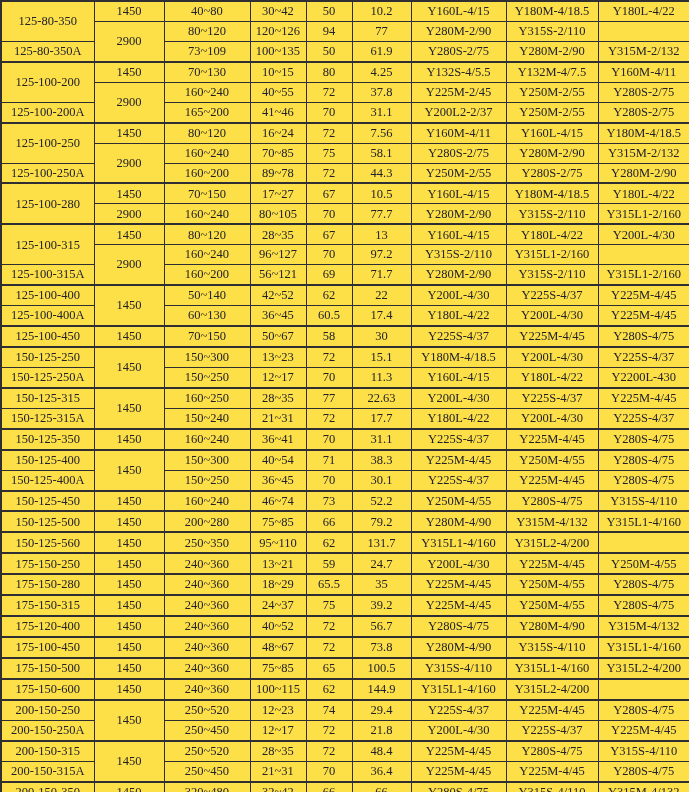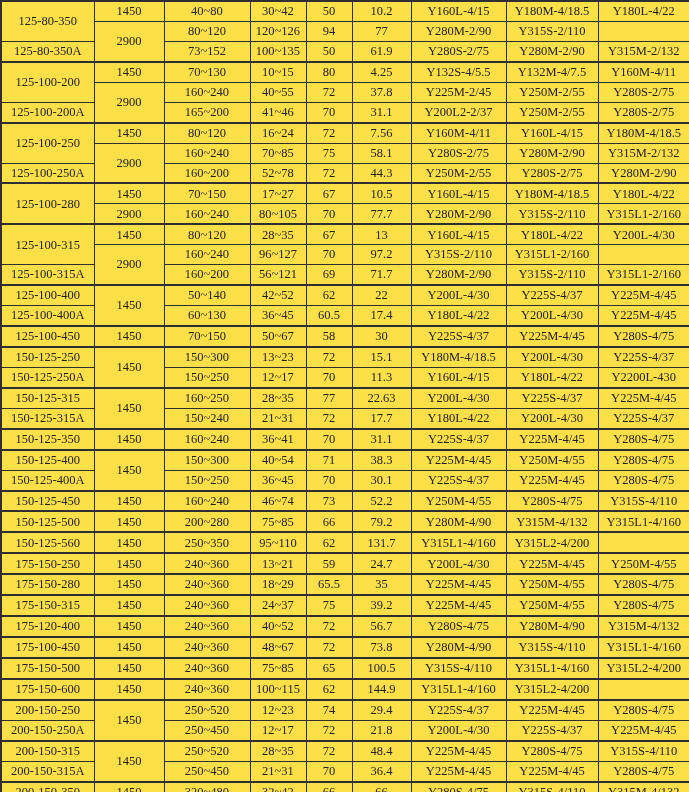--- a/index.html
+++ b/index.html
@@ -69,21 +69,21 @@
           <td>80~120</td>
           <td>120~126</td>
           <td>94</td>
           <td>77</td>
           <td>Y280M-2/90</td>
           <td>Y315S-2/110</td>
           <td></td>
         </tr>
         <tr>
           <td>125-80-350A</td>
-          <td>73~152</td>
+          <td>73~109</td>
           <td>100~135</td>
           <td>50</td>
           <td>61.9</td>
           <td>Y280S-2/75</td>
           <td>Y280M-2/90</td>
           <td>Y315M-2/132</td>
         </tr>
         <tr class="g">
           <td rowspan="2">125-100-200</td>
           <td>1450</td>
@@ -132,21 +132,21 @@
           <td>70~85</td>
           <td>75</td>
           <td>58.1</td>
           <td>Y280S-2/75</td>
           <td>Y280M-2/90</td>
           <td>Y315M-2/132</td>
         </tr>
         <tr>
           <td>125-100-250A</td>
           <td>160~200</td>
-          <td>52~78</td>
+          <td>89~78</td>
           <td>72</td>
           <td>44.3</td>
           <td>Y250M-2/55</td>
           <td>Y280S-2/75</td>
           <td>Y280M-2/90</td>
         </tr>
         <tr class="g">
           <td rowspan="2">125-100-280</td>
           <td>1450</td>
           <td>70~150</td>

